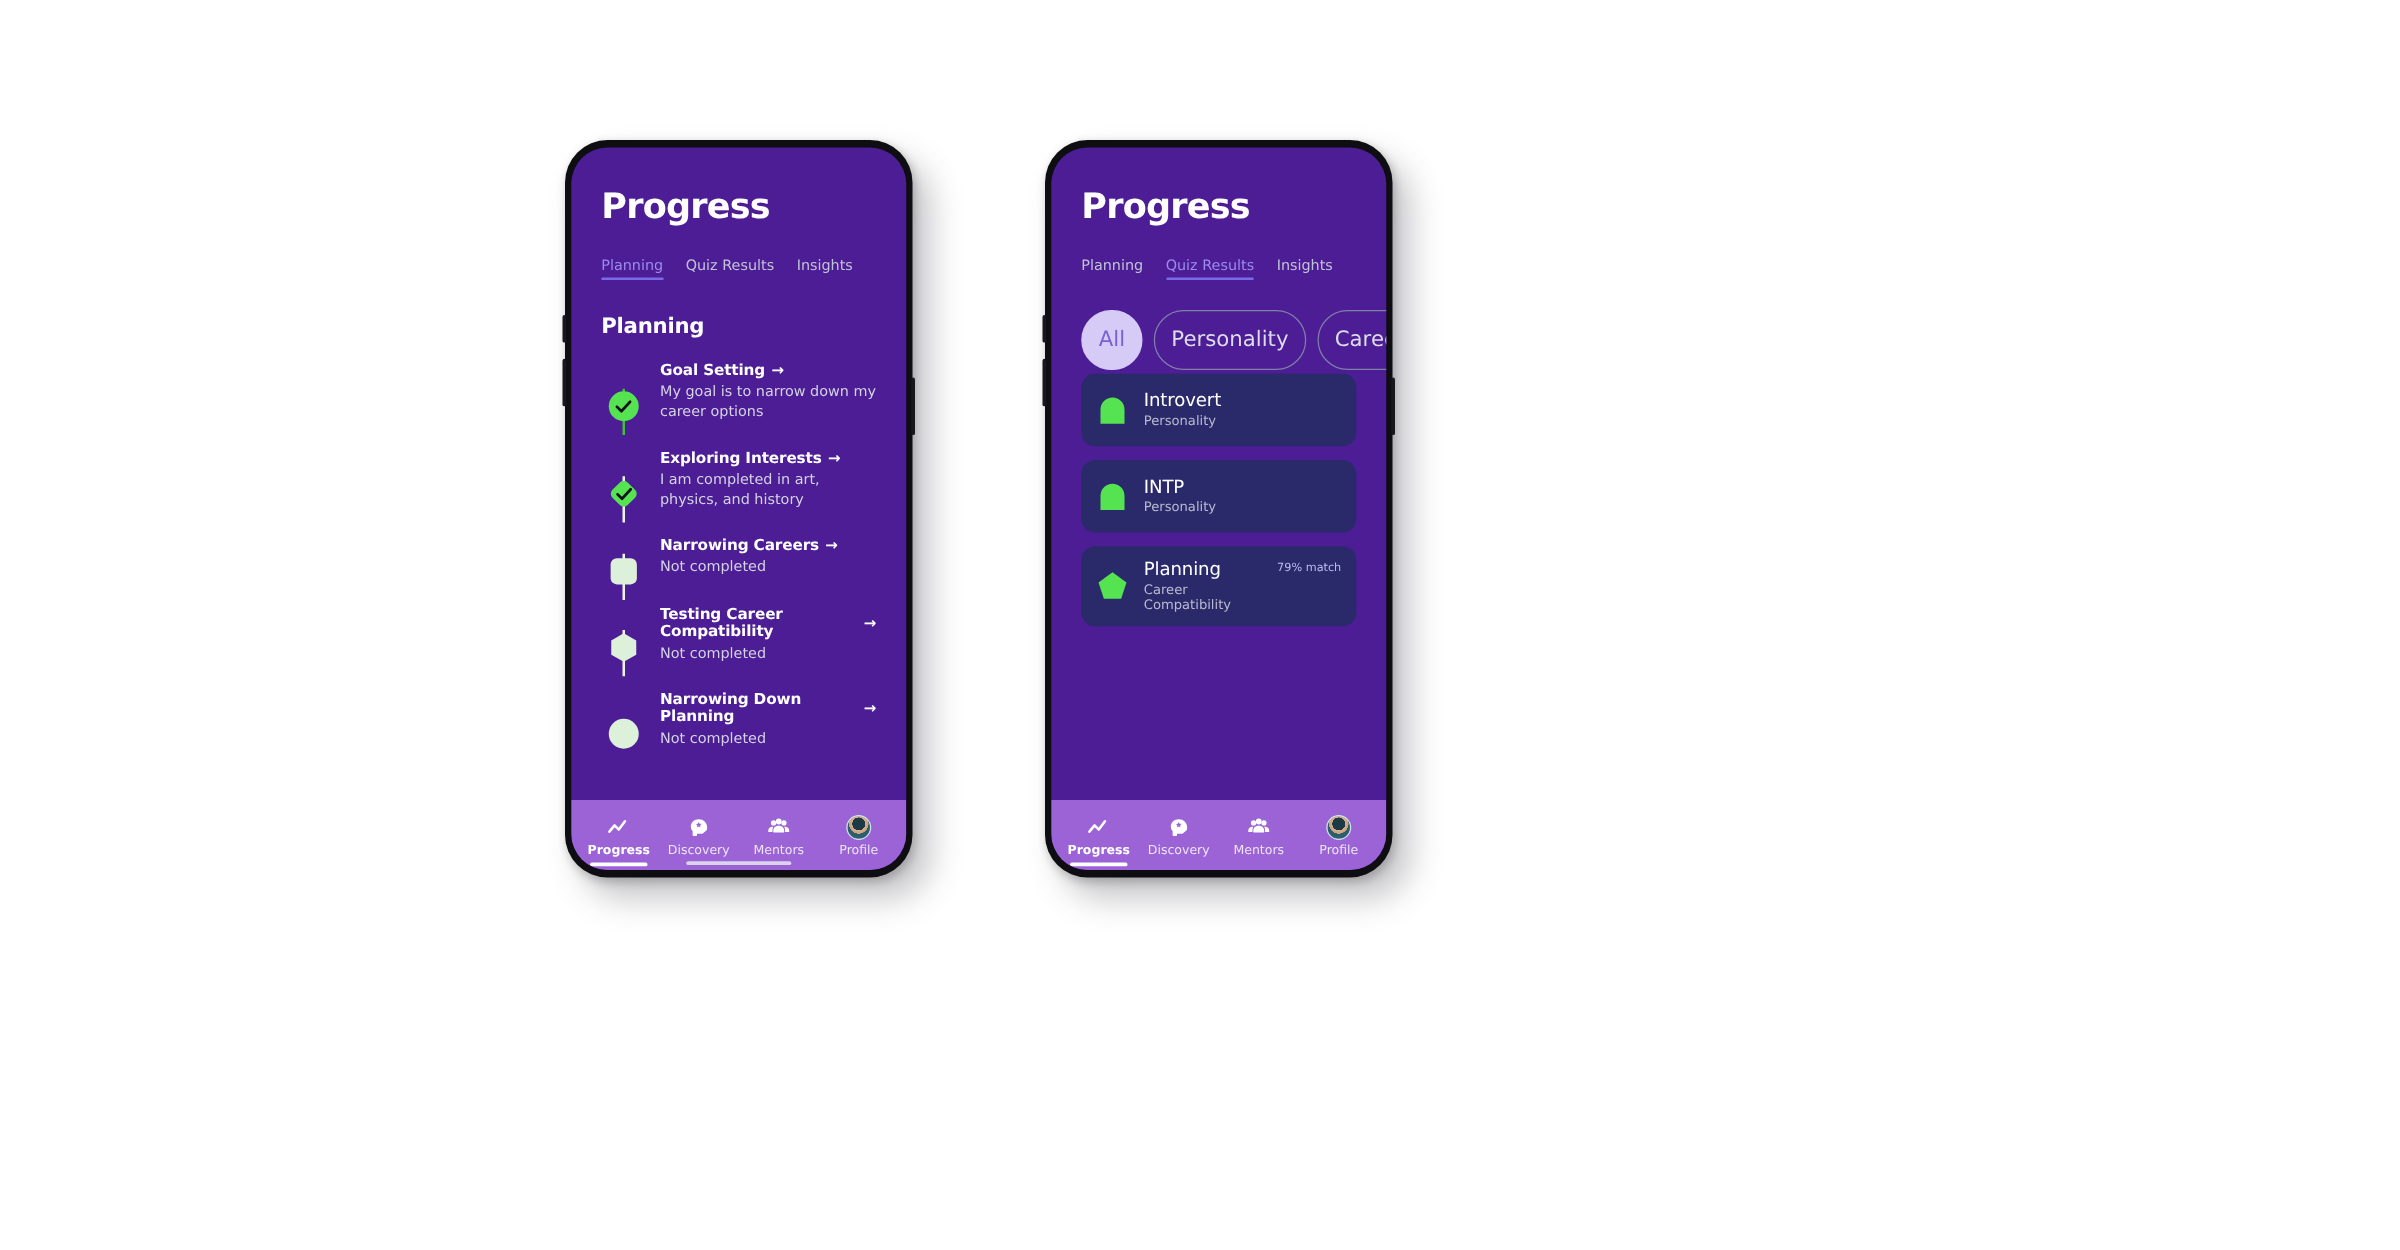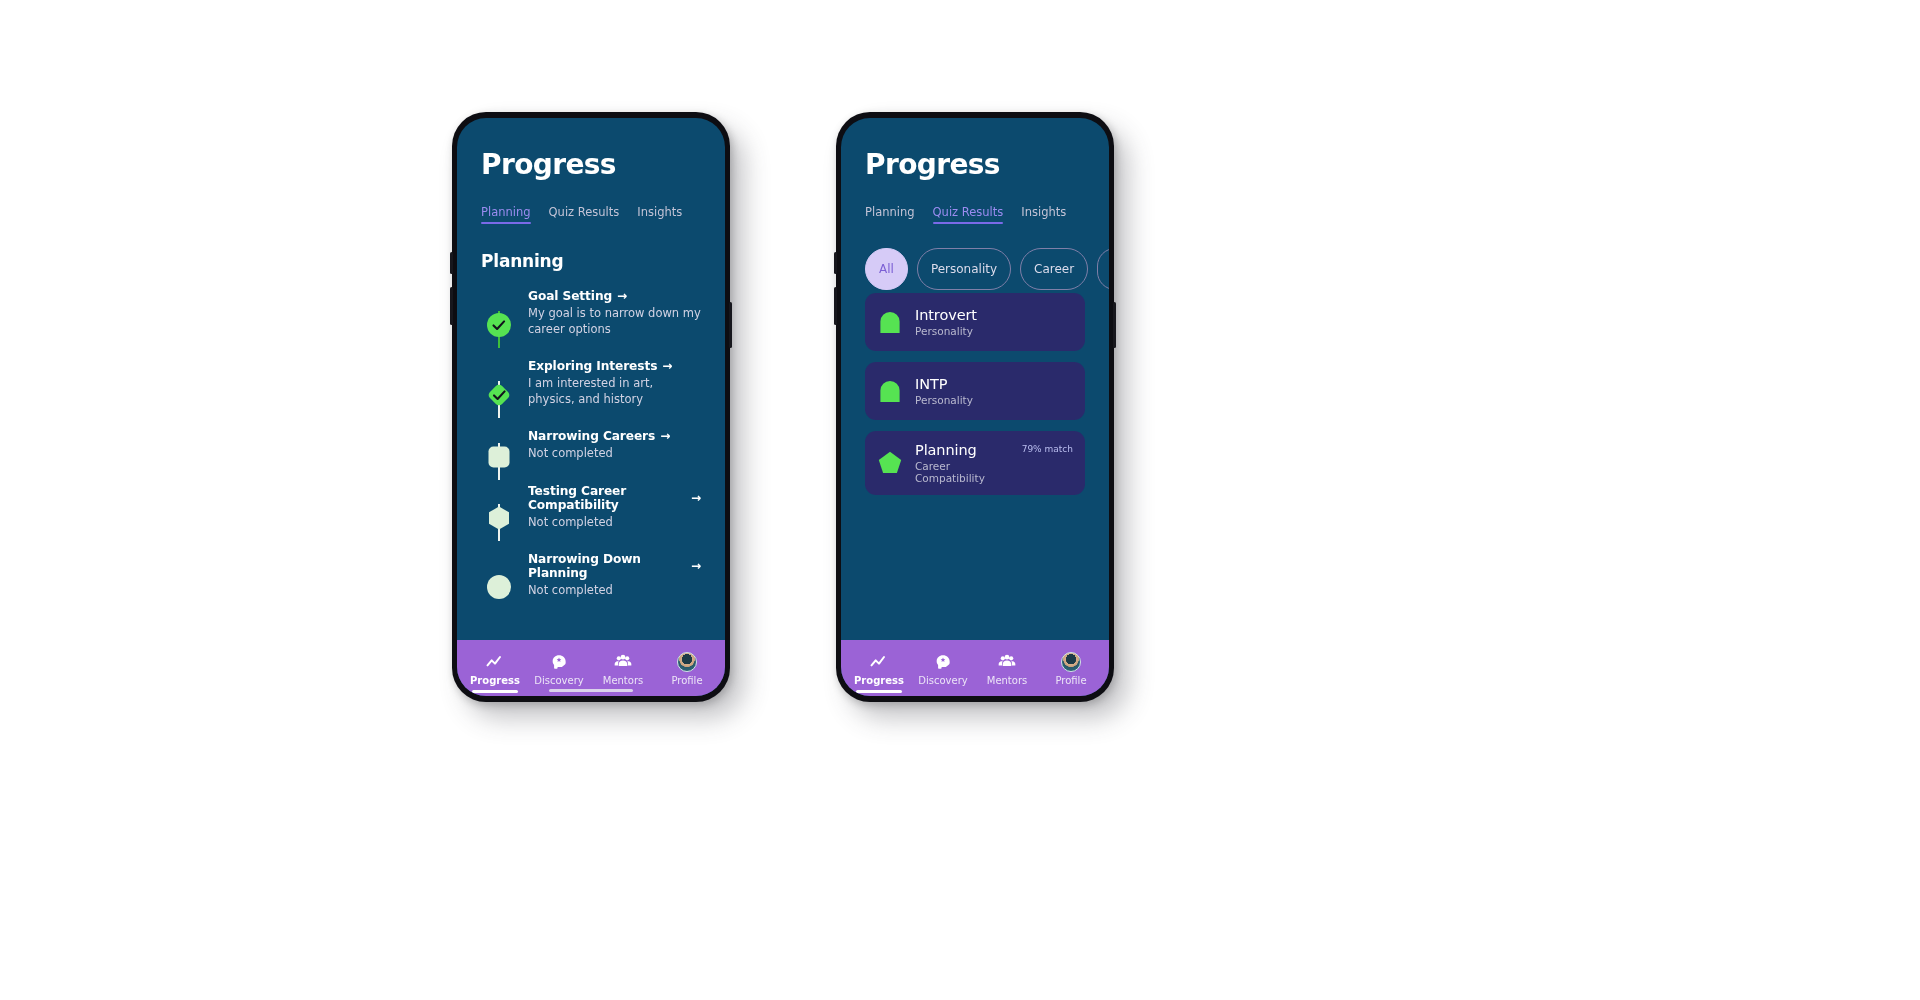--- a/index.html
+++ b/index.html
@@ -18,21 +18,21 @@
     background: #0d0d12;
     padding: 6px 5px;
     box-shadow: 14px 16px 26px rgba(60,60,70,.30), 2px 3px 8px rgba(0,0,0,.22);
   }
   .phone.left  { left: 452px; top: 112px; width: 278px; height: 590px; }
   .phone.right { left: 836px; top: 112px; width: 278px; height: 590px; }
 
   .screen {
     position: relative;
     width: 100%; height: 100%;
-    background: #0c4a6e;
+    background: #4c1d95;
     border-radius: 29px;
     overflow: hidden;
   }
   
   .sbtn { position: absolute; background: #17171d; border-radius: 2px; width: 3px; }
   .phone.left  .sbtn.a { left: -2px; top: 140px; height: 22px; }
   .phone.left  .sbtn.b { left: -2px; top: 175px; height: 38px; }
   .phone.left  .sbtn.c { right: -2px; top: 190px; height: 46px; }
   .phone.right .sbtn.a { left: -2px; top: 140px; height: 22px; }
   .phone.right .sbtn.b { left: -2px; top: 175px; height: 38px; }
@@ -92,21 +92,21 @@
   }
   .tl-arrow { font-size: 12px; color: #ffffff; }
   .tl-desc { font-size: 11.5px; color: #d3d3e4; line-height: 1.35; margin-top: 3px; }
 
   
   .chips { display: flex; gap: 9px; margin-top: 24px; }
   .chip {
     border: 1px solid #7f7fa8;
     border-radius: 999px;
     padding: 13px 13px;
-    font-size: 12px;
+    font-size: 17px;
     color: #dcdcec;
     white-space: nowrap;
     cursor: pointer;
     background: transparent;
   }
   .chip.active {
     background: #d6cbf7;
     border-color: #d6cbf7;
     color: #7b5fd4;
     font-weight: 400;
@@ -209,21 +209,21 @@
                   <rect x="4.4" y="4.4" width="17.2" height="17.2" rx="4.4" fill="#56e352" transform="rotate(45 13 13)"></rect>
                   <path d="M8 13.4l3.6 3.6 7-7.6" fill="none" stroke="#12121c" stroke-width="2.1" stroke-linecap="round" stroke-linejoin="round"></path>
                 </svg>
               </div>
             </div>
             <div class="tl-body">
               <div class="tl-head">
                 <span>Exploring Interests</span>
                 <span class="tl-arrow">→</span>
               </div>
-              <div class="tl-desc">I am interested in art, physics, and history</div>
+              <div class="tl-desc">I am completed in art, physics, and history</div>
             </div>
           </div>
 
           <div class="tl-item">
             <div class="tl-rail">
               <div class="tl-line" style="background:#eef3ee; bottom:-10px;"></div>
               <div class="tl-marker">
                 <svg class="mk" viewBox="0 0 26 26">
                   <rect x="2.5" y="2.5" width="21" height="21" rx="5" fill="#ddf0d9"></rect>
                 </svg>

